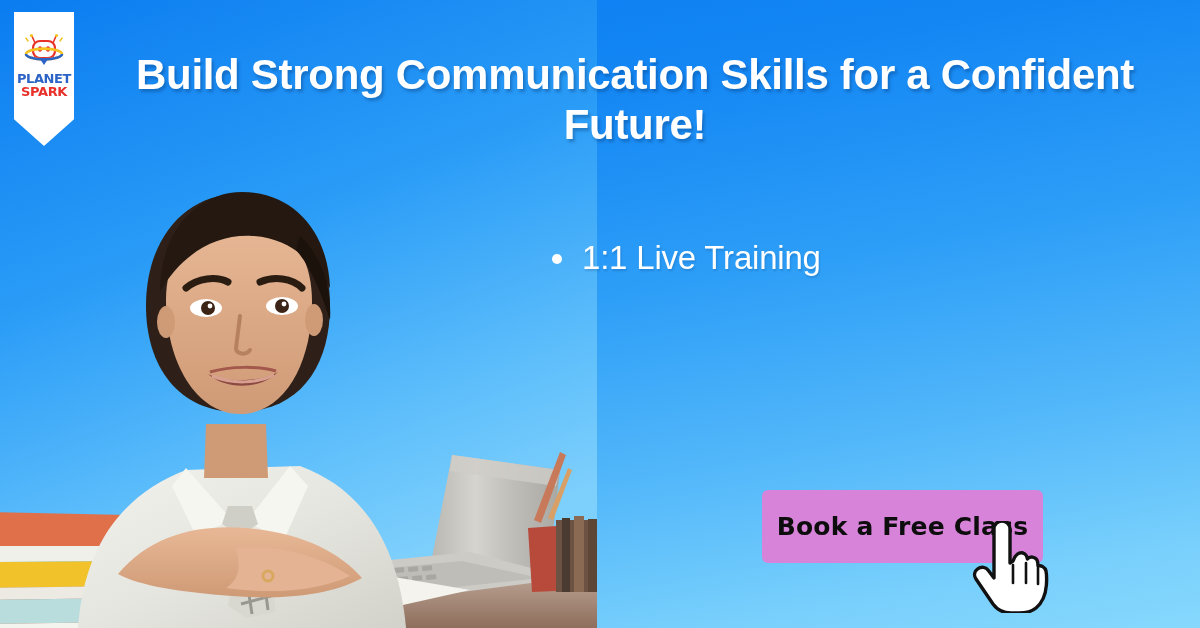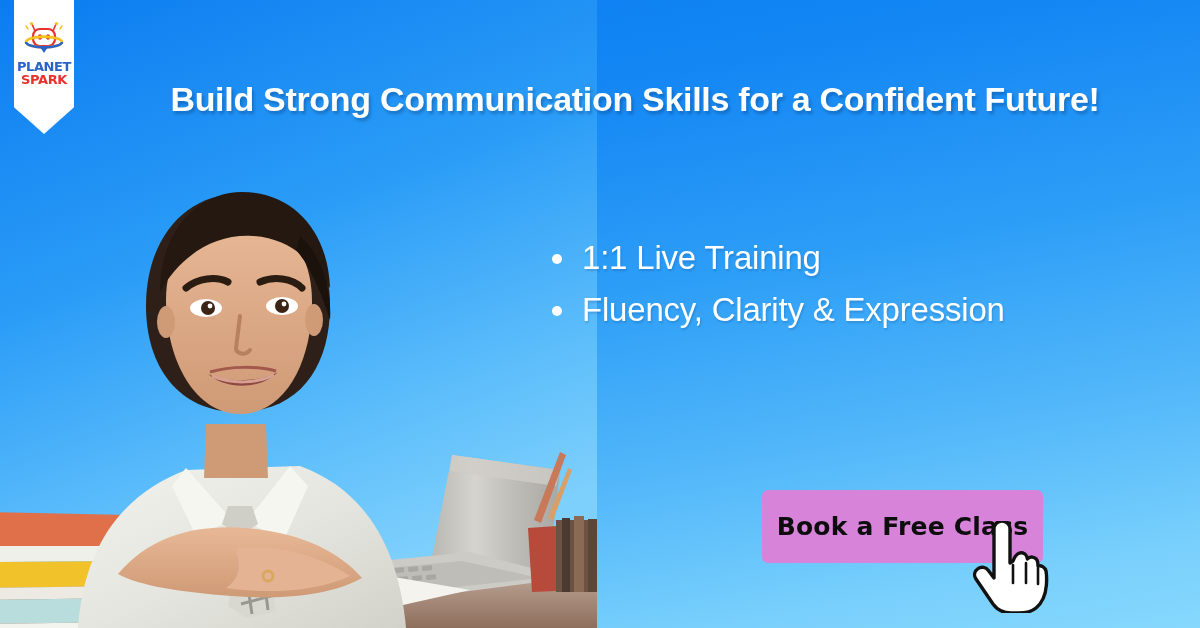--- a/index.html
+++ b/index.html
@@ -13,21 +13,21 @@
     position:relative;
     width:1200px;
     height:628px;
     overflow:hidden;
     background:linear-gradient(170deg,#0b7cf0 0%, #1386f4 22%, #2d9ef7 48%, #55b9fa 72%, #79d0fc 90%, #86d8fd 100%);
   }
 
   
   .ribbon {
     position:absolute;
-    left:14px; top:0;
+    left:14px; top:12px;
     width:60px; height:134px;
     background:#ffffff;
     -webkit-clip-path:polygon(0 0,100% 0,100% 80%,50% 100%,0 80%);
     clip-path:polygon(0 0,100% 0,100% 80%,50% 100%,0 80%);
     display:flex; flex-direction:column;
     align-items:center;
     padding-top:22px;
   }
   .robot { position:relative; width:44px; height:34px; }
   .robot svg { display:block; }
@@ -47,26 +47,26 @@
     position:absolute;
     left:0; top:0;
     width:597px; height:628px;
     overflow:hidden;
   }
   .photo svg { display:block; width:597px; height:628px; }
 
   
   .headline {
     position:absolute;
-    left:100px; top:74px;
+    left:100px; top:50px;
     width:1070px;
     text-align:center;
     color:#ffffff;
     font-weight:bold;
-    font-size:34px;
+    font-size:42px;
     line-height:50px;
     letter-spacing:-0.3px;
     text-shadow:2px 3px 3px rgba(0,40,90,0.30);
     z-index:5;
   }
 
   
   .bullets {
     position:absolute;
     left:548px; top:232px;
@@ -287,21 +287,20 @@
       </svg>
     </span>
     <span class="logo-word logo-planet">Planet</span>
     <span class="logo-word logo-spark">Spark</span>
   </div>
 
   <h1 class="headline">Build Strong Communication Skills for a Confident Future!</h1>
 
   <ul class="bullets">
     <li>1:1 Live Training</li>
-    <li>Fluency, Clarity &amp; Expression</li>
   </ul>
 
   <button class="cta">Book a Free Class</button>
 
   <span class="cursor-hand">
     <svg viewBox="0 0 78 92" xmlns="http://www.w3.org/2000/svg" aria-hidden="true">
       <path d="M22 8 C22 3.4 25.6 0 30 0 C34.4 0 38 3.4 38 8 L38 42 L41 40 C43 34 47 31 51 32 C54 33 55 35 55.4 38 C58 35 63 35.6 65 39 C66 41 66 43 66 45 C69 44 73 46 74 50 C74.6 53 74.8 58 74.4 64 C73.6 74 70 82 64 87 C59.4 90.8 54 92 47 92 L39 92 C31 92 25.4 89 21 83 L4 58 C1.6 54.4 2.4 50 6 47.6 C9.4 45.2 14 46 16.4 49.4 L22 57 Z" fill="#ffffff" stroke="#111111" stroke-width="3.4" stroke-linejoin="round"></path>
       <path d="M41 44 L41 62" stroke="#111111" stroke-width="2.6" stroke-linecap="round"></path>
       <path d="M54 42 L54 62" stroke="#111111" stroke-width="2.6" stroke-linecap="round"></path>
       <path d="M66 47 L66 63" stroke="#111111" stroke-width="2.6" stroke-linecap="round"></path>

